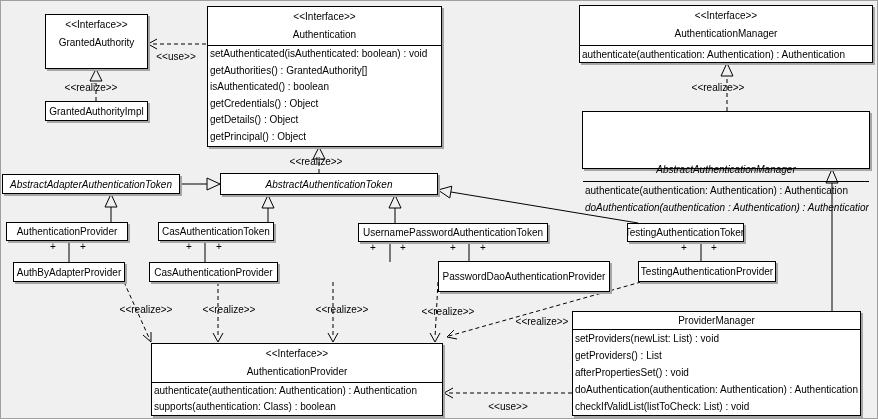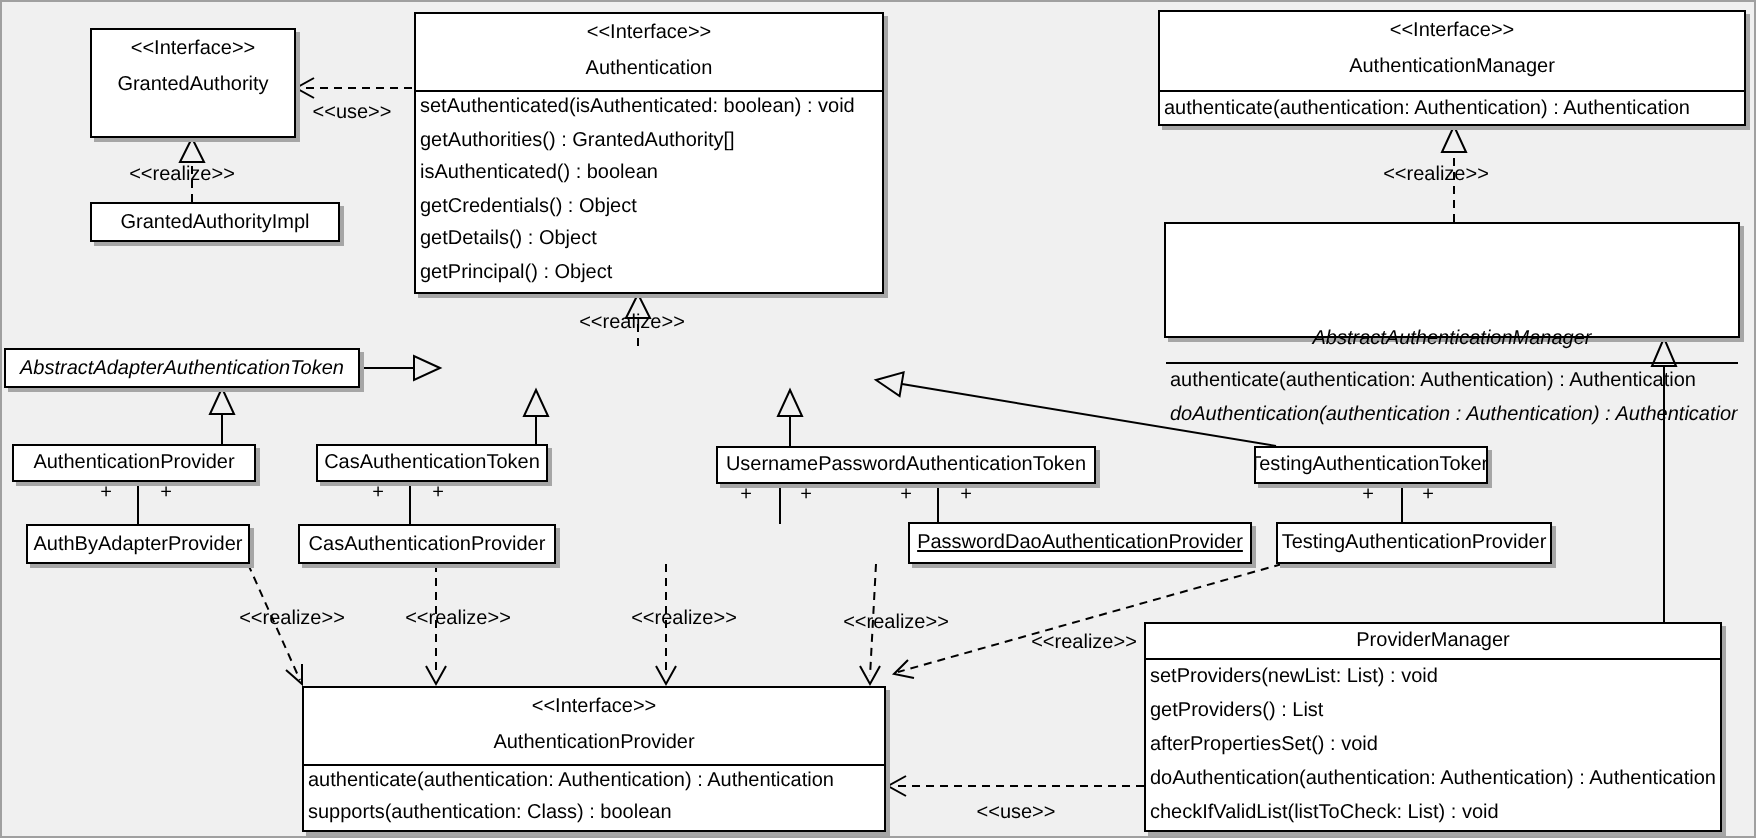--- a/index.html
+++ b/index.html
@@ -132,21 +132,21 @@
     </g>
   </svg>
 
   <div class="uml-box lh15" style="left:44px; top:13px; width:103px; height:55px;">
     <div class="uml-title" style="height:37px; line-height:18px;">
       <span>&lt;&lt;Interface&gt;&gt;</span>
       <span class="cls-name">GrantedAuthority</span>
     </div>
   </div>
 
-  <div class="uml-box one-line" style="left:44px; top:100px; width:125px; height:20px;">
+  <div class="uml-box one-line" style="left:44px; top:100px; width:103px; height:20px;">
     <span>GrantedAuthorityImpl</span>
   </div>
 
   <div class="uml-box lh165" style="left:206px; top:5px; width:235px; height:141px;">
     <div class="uml-title" style="height:37px; line-height:18px;">
       <span>&lt;&lt;Interface&gt;&gt;</span>
       <span class="cls-name">Authentication</span>
     </div>
     <div class="uml-methods">
       <div class="m-row">setAuthenticated(isAuthenticated: boolean) : void</div>
@@ -175,41 +175,44 @@
     <div class="uml-methods">
       <div class="m-row">authenticate(authentication: Authentication) : Authentication</div>
       <div class="m-row italic">doAuthentication(authentication : Authentication) : Authentication</div>
     </div>
   </div>
 
   <div class="uml-box one-line italic" style="left:1px; top:173px; width:178px; height:20px;">
     <span>AbstractAdapterAuthenticationToken</span>
   </div>
 
+  <div class="uml-box one-line italic" style="left:219px; top:172px; width:218px; height:22px;">
+    <span>AbstractAuthenticationToken</span>
+  </div>
 
   <div class="uml-box one-line" style="left:5px; top:221px; width:122px; height:19px;">
     <span>AuthenticationProvider</span>
   </div>
   <div class="uml-box one-line" style="left:157px; top:221px; width:116px; height:19px;">
     <span>CasAuthenticationToken</span>
   </div>
   <div class="uml-box one-line" style="left:357px; top:222px; width:190px; height:19px;">
     <span>UsernamePasswordAuthenticationToken</span>
   </div>
   <div class="uml-box one-line" style="left:626px; top:222px; width:117px; height:19px;text-align:right;">
     <span>TestingAuthenticationToken</span>
   </div>
 
   <div class="uml-box one-line" style="left:12px; top:261px; width:112px; height:20px;">
     <span>AuthByAdapterProvider</span>
   </div>
   <div class="uml-box one-line" style="left:148px; top:261px; width:129px; height:20px;">
     <span>CasAuthenticationProvider</span>
   </div>
-  <div class="uml-box one-line" style="left:453px; top:260px; width:172px; height:21px;text-decoration:underline;">
+  <div class="uml-box one-line" style="left:437px; top:260px; width:172px; height:31px;">
     <span>PasswordDaoAuthenticationProvider</span>
   </div>
   <div class="uml-box one-line" style="left:637px; top:260px; width:138px; height:21px;">
     <span>TestingAuthenticationProvider</span>
   </div>
 
   <div class="uml-box lh16" style="left:150px; top:342px; width:292px; height:73px;">
     <div class="uml-title" style="height:37px; line-height:18px;">
       <span>&lt;&lt;Interface&gt;&gt;</span>
       <span class="cls-name">AuthenticationProvider</span>

